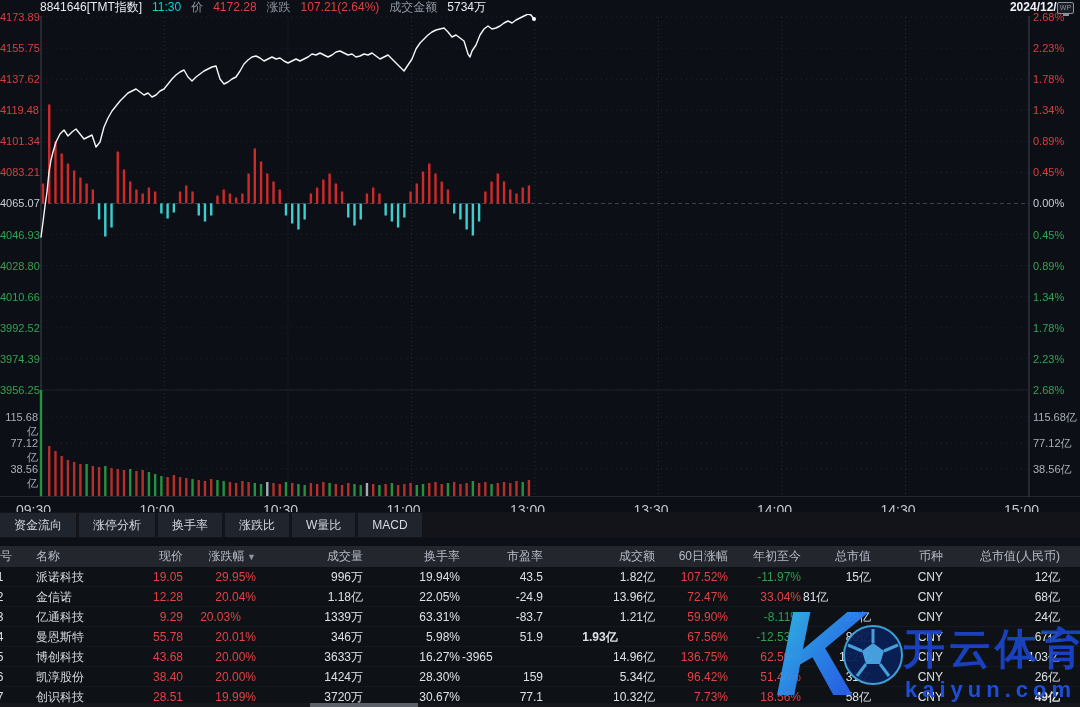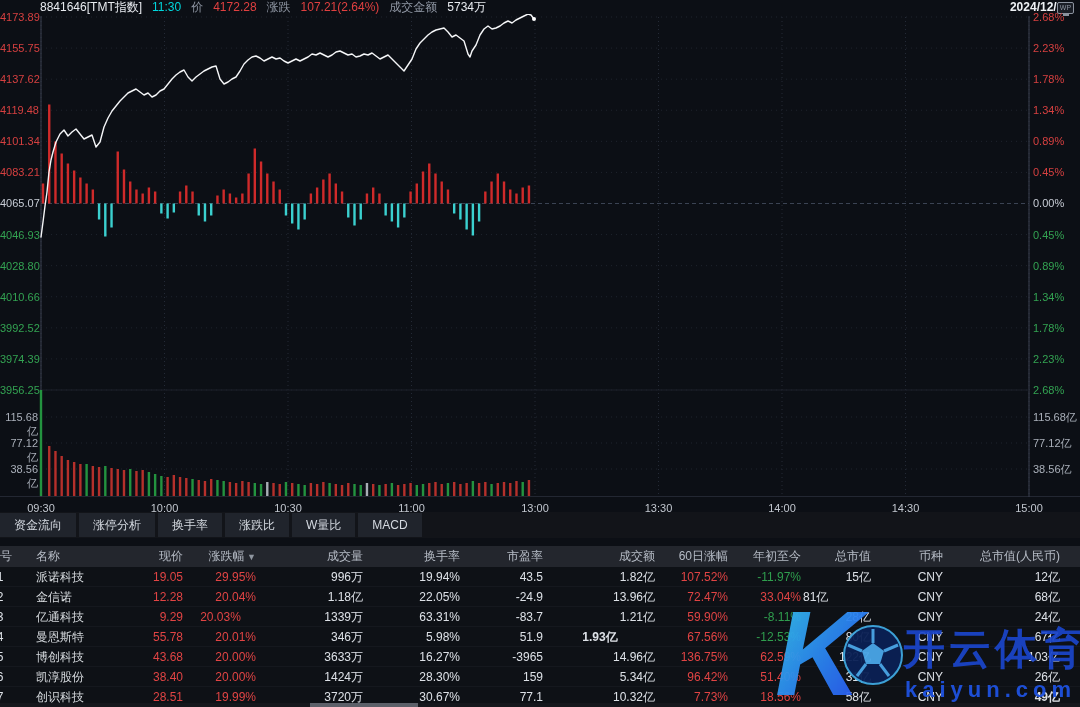--- a/index.html
+++ b/index.html
@@ -22,21 +22,21 @@
   .chart-wrap{position:absolute;top:14px;left:0;width:1080px;height:483px;}
   #chart-svg{position:absolute;top:0;left:0;}
   .ax{position:absolute;font-size:11px;line-height:14px;pointer-events:none;}
   .ax.left{left:0;width:38px;text-align:right;}
   .ax.right{left:1033px;width:46px;text-align:left;}
   .ax.red{color:#d64040;}
   .ax.grn{color:#33a352;}
   .ax.wht{color:#c8cdd6;}
   .ax.gry{color:#aab0ba;}
   .time-axis{position:absolute;top:497px;left:0;width:1080px;height:15px;}
-  .tlab{position:absolute;top:5px;width:50px;text-align:center;font-size:11px;color:#c2c7cf;}
+  .tlab{position:absolute;top:5px;width:50px;font-size:14px;color:#c2c7cf;}
   
   .tab-bar{position:absolute;top:512px;left:0;width:1080px;height:26px;background:#121419;display:flex;align-items:center;}
   .tab{height:24px;margin:1px 3px 1px 0;padding:0 14px;background:#20242c;color:#d4d9e0;font-size:12px;
        line-height:24px;cursor:pointer;}
   
   .tbl{position:absolute;top:546px;left:0;width:1080px;height:161px;}
   .thead{position:absolute;top:0;left:0;width:1080px;height:21px;background:#23262d;display:flex;overflow:hidden;}
   .th{height:21px;line-height:21px;font-size:12px;color:#b6bcc6;overflow:hidden;white-space:nowrap;flex:none;}
   .tbody{position:absolute;top:21px;left:0;width:1080px;height:140px;overflow:hidden;}
   .tr{display:flex;height:20px;border-bottom:1px solid #15181e;background:#0e1116;overflow:hidden;}
@@ -398,21 +398,21 @@
           <div class="td c-w" style="width: 72px; text-align: right; padding-right: 2px;">CNY</div>
           <div class="td c-w" style="width: 117px; text-align: right; padding-right: 2px;">67亿</div>
         </div>
         <div class="tr">
           <div class="td c-w" style="width: 32px; text-align: center; margin-left: -16px;">5</div>
           <div class="td c-name" style="width: 120px; text-align: left; padding-left: 20px;">博创科技</div>
           <div class="td c-red" style="width: 49px; text-align: right; padding-right: 2px;">43.68</div>
           <div class="td c-red" style="width: 73px; text-align: right; padding-right: 2px;">20.00%</div>
           <div class="td c-w" style="width: 107px; text-align: right; padding-right: 2px;">3633万</div>
           <div class="td c-w" style="width: 97px; text-align: right; padding-right: 2px;">16.27%</div>
-          <div class="td c-w" style="width: 83px; text-align: right; padding-right: 2px;">-3965</div>
+          <div class="td c-w" style="width: 83px; padding-right: 2px;">-3965</div>
           <div class="td c-w" style="width: 112px; text-align: right; padding-right: 2px;">14.96亿</div>
           <div class="td c-red" style="width: 73px; text-align: right; padding-right: 2px;">136.75%</div>
           <div class="td c-red" style="width: 73px; text-align: right; padding-right: 2px;">62.59%</div>
           <div class="td c-w" style="width: 70px; text-align: right; padding-right: 2px;">122亿</div>
           <div class="td c-w" style="width: 72px; text-align: right; padding-right: 2px;">CNY</div>
           <div class="td c-w" style="width: 117px; text-align: right; padding-right: 2px;">103亿</div>
         </div>
         <div class="tr">
           <div class="td c-w" style="width: 32px; text-align: center; margin-left: -16px;">6</div>
           <div class="td c-name" style="width: 120px; text-align: left; padding-left: 20px;">凯淳股份</div>

